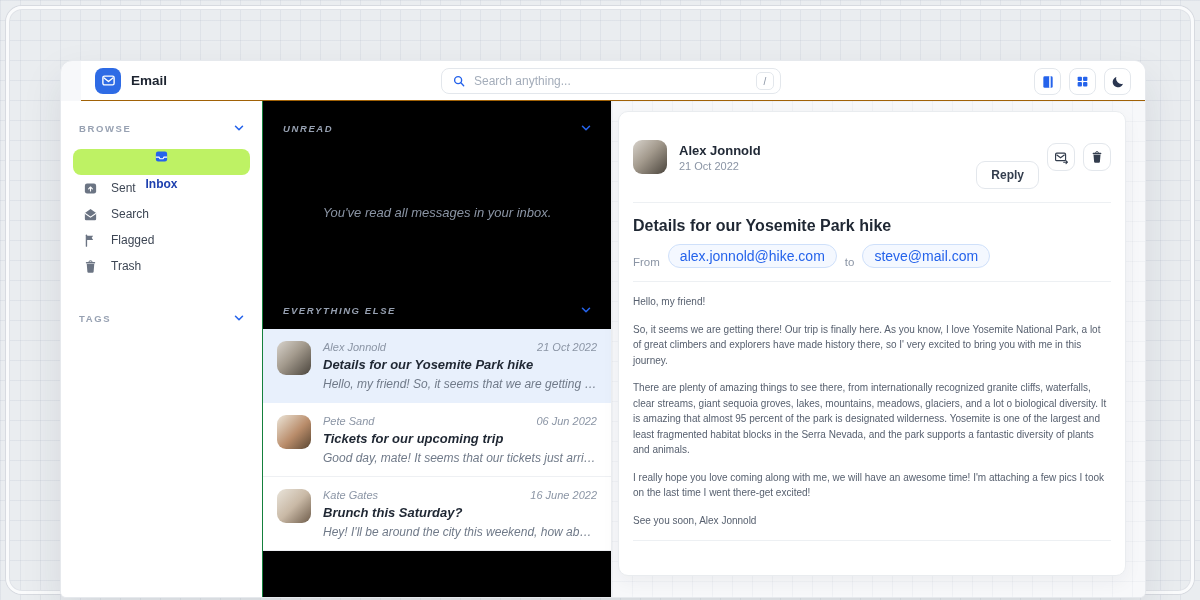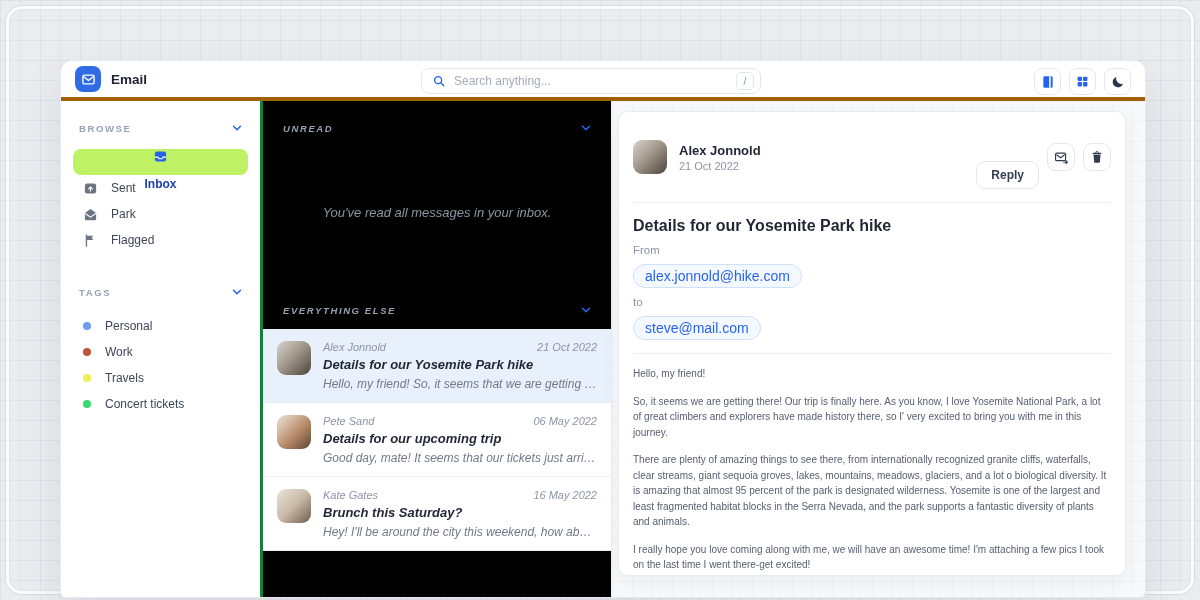--- a/index.html
+++ b/index.html
@@ -22,22 +22,22 @@
   }
   .window {
     position:absolute; left:60px; top:60px; width:1086px; height:538px;
     background:#f7f8fa; border-radius:12px 12px 6px 6px;
     border:1px solid #e6e9ed;
     box-shadow:0 18px 40px rgba(30,40,60,.10);
     z-index:2; display:flex; flex-direction:column; overflow:hidden;
   }
   
   .topbar {
-    height:40px; background:#fff; border-bottom:4px solid #a16207;
-    display:flex; align-items:center; position:relative; flex:0 0 auto;
+    height:40px; background:#fff; border-bottom:1px solid #a16207;
+    display:flex; align-items:center; position:relative; flex:0 0 auto;margin-left:20px;
   }
   .brand { display:flex; align-items:center; gap:10px; padding-left:14px; }
   .logo {
     width:26px; height:26px; border-radius:8px; background:#2e6be5;
     display:flex; align-items:center; justify-content:center;
   }
   .brand-title { font-size:13.5px; font-weight:bold; color:#1d2430; }
   .searchbar {
     position:absolute; left:360px; top:7px; width:340px; height:26px;
     background:#fff; border:1px solid #e3e7ec; border-radius:8px;
@@ -53,21 +53,21 @@
     font-size:10px; color:#8b95a5; display:flex; align-items:center; justify-content:center;
     padding:0 4px;
   }
   .topbar-actions { position:absolute; right:14px; top:7px; display:flex; gap:8px; }
   .icon-btn {
     width:27px; height:27px; border:1px solid #e3e7ec; border-radius:8px;
     background:#fff; display:flex; align-items:center; justify-content:center; cursor:pointer;
   }
   
   .cols { flex:1; display:flex; min-height:0; }
-  .sidebar { width:202px; background:#fff; border-right:3px solid #15803d; padding:14px 12px; }
+  .sidebar { width:202px; background:#fff; border-right:1px solid #15803d; padding:14px 12px; }
   .midcol { width:349px; background:#000000; border-right:1px solid #edeff2; display:flex; flex-direction:column;font-style:italic; }
   .rightcol {
     flex:1; position:relative;
     background-color:#f7f8fa;
     background-image:
       linear-gradient(rgba(170,180,195,.10) 1px, transparent 1px),
       linear-gradient(90deg, rgba(170,180,195,.10) 1px, transparent 1px);
     background-size:20px 20px;
   }
   .sect-head {
@@ -124,21 +124,21 @@
   .dc-actions { display:flex; gap:8px; align-items:center; }
   .reply-btn {
     height:28px; padding:0 14px; border:1px solid #e3e7ec; border-radius:9px; background:#fff;
     font-size:12px; font-weight:bold; color:#333d4d; cursor:pointer; font-family:"Liberation Sans",sans-serif;margin-top:36px;
   }
   .dc-iconbtn {
     width:28px; height:28px; border:1px solid #e3e7ec; border-radius:9px; background:#fff;
     display:flex; align-items:center; justify-content:center; color:#333d4d; cursor:pointer;
   }
   .dc-subject { font-size:16px; font-weight:bold; color:#1f2733; margin-top:14px; }
-  .dc-fromrow { display:flex; align-items:flex-start; gap:8px; margin:9px 0 13px 0; font-size:11.5px; color:#8b95a5;flex-direction:column; }
+  .dc-fromrow { display:flex; align-items:flex-end; gap:8px; margin:9px 0 13px 0; font-size:11.5px; color:#8b95a5; }
   .chip {
     font-size:14px; color:#2563eb; background:#f4f8ff; border:1px solid #cfe0fa;
     border-radius:999px; padding:3px 11px; cursor:pointer;
   }
   .dc-divider { border-top:1px solid #edf0f3; }
   .dc-body { padding-top:12px; }
   .dc-body p { font-size:10px; line-height:1.55; color:#57606f; margin-bottom:12px; }
   .attach-sect { padding-top:11px; }
 </style>
 </head>
@@ -229,58 +229,50 @@
           </span>
           <span>Sent</span>
         </div>
         <div class="nav-item">
           <span class="nicon">
             <svg width="15" height="15" viewBox="0 0 24 24">
                 <path d="M3 9.5 12 3l9 6.5V19a2 2 0 0 1-2 2H5a2 2 0 0 1-2-2z" fill="currentColor"></path>
                 <path d="M3 10l9 6.2L21 10" fill="none" stroke="#fff" stroke-width="1.7"></path>
               </svg>
           </span>
-          <span>Park</span>
+          <span>Search</span>
         </div>
         <div class="nav-item">
           <span class="nicon">
             <svg width="15" height="15" viewBox="0 0 24 24">
                 <path d="M5.5 21V3.5" stroke="currentColor" stroke-width="2.2" stroke-linecap="round"></path>
                 <path d="M5.5 4.5h10.8l-2.4 3.2 2.4 3.3H5.5z" fill="currentColor"></path>
               </svg>
           </span>
           <span>Flagged</span>
+        </div>
+        <div class="nav-item">
+          <span class="nicon">
+            <svg width="15" height="15" viewBox="0 0 24 24">
+                <path d="M6 8h12l-1 12.2a1.8 1.8 0 0 1-1.8 1.6H8.8A1.8 1.8 0 0 1 7 20.2z" fill="currentColor"></path>
+                <rect x="4.5" y="4.8" width="15" height="2.3" rx="1.1" fill="currentColor"></rect>
+                <path d="M9.5 4.8 10.4 3h3.2l.9 1.8" fill="none" stroke="currentColor" stroke-width="1.6"></path>
+              </svg>
+          </span>
+          <span>Trash</span>
         </div>
       </div>
 
       <div class="sect-head tags-head">
         <span class="sect-label">TAGS</span>
         <span class="chev">
           <svg width="14" height="14" viewBox="0 0 24 24">
               <path d="M6 9l6 6 6-6" fill="none" stroke="#2563eb" stroke-width="2.6" stroke-linecap="round" stroke-linejoin="round"></path>
             </svg>
         </span>
-      </div>
-      <div class="nav-list">
-        <div class="tag-item">
-          <span class="tag-dot" style="background: rgb(107, 155, 242);"></span>
-          <span>Personal</span>
-        </div>
-        <div class="tag-item">
-          <span class="tag-dot" style="background: rgb(192, 82, 61);"></span>
-          <span>Work</span>
-        </div>
-        <div class="tag-item">
-          <span class="tag-dot" style="background: rgb(240, 238, 81);"></span>
-          <span>Travels</span>
-        </div>
-        <div class="tag-item">
-          <span class="tag-dot" style="background: rgb(55, 217, 112);"></span>
-          <span>Concert tickets</span>
-        </div>
       </div>
     </div>
 
     <div class="midcol">
       <div class="mid-pad">
         <div class="sect-head">
           <span class="sect-label">UNREAD</span>
           <span class="chev">
             <svg width="14" height="14" viewBox="0 0 24 24">
                 <path d="M6 9l6 6 6-6" fill="none" stroke="#2563eb" stroke-width="2.6" stroke-linecap="round" stroke-linejoin="round"></path>
@@ -308,32 +300,32 @@
             </div>
             <div class="mail-subj">Details for our Yosemite Park hike</div>
             <div class="mail-prev">Hello, my friend! So, it seems that we are getting there...</div>
           </div>
         </div>
         <div class="mail-item">
           <div class="avatar av-pete"></div>
           <div class="mail-body">
             <div class="mail-row1">
               <span>Pete Sand</span>
-              <span>06 May 2022</span>
-            </div>
-            <div class="mail-subj">Details for our upcoming trip</div>
+              <span>06 Jun 2022</span>
+            </div>
+            <div class="mail-subj">Tickets for our upcoming trip</div>
             <div class="mail-prev">Good day, mate! It seems that our tickets just arrived...</div>
           </div>
         </div>
         <div class="mail-item">
           <div class="avatar av-kate"></div>
           <div class="mail-body">
             <div class="mail-row1">
               <span>Kate Gates</span>
-              <span>16 May 2022</span>
+              <span>16 June 2022</span>
             </div>
             <div class="mail-subj">Brunch this Saturday?</div>
             <div class="mail-prev">Hey! I'll be around the city this weekend, how about a...</div>
           </div>
         </div>
       </div>
     </div>
 
     <div class="rightcol">
       <div class="detail-card">

